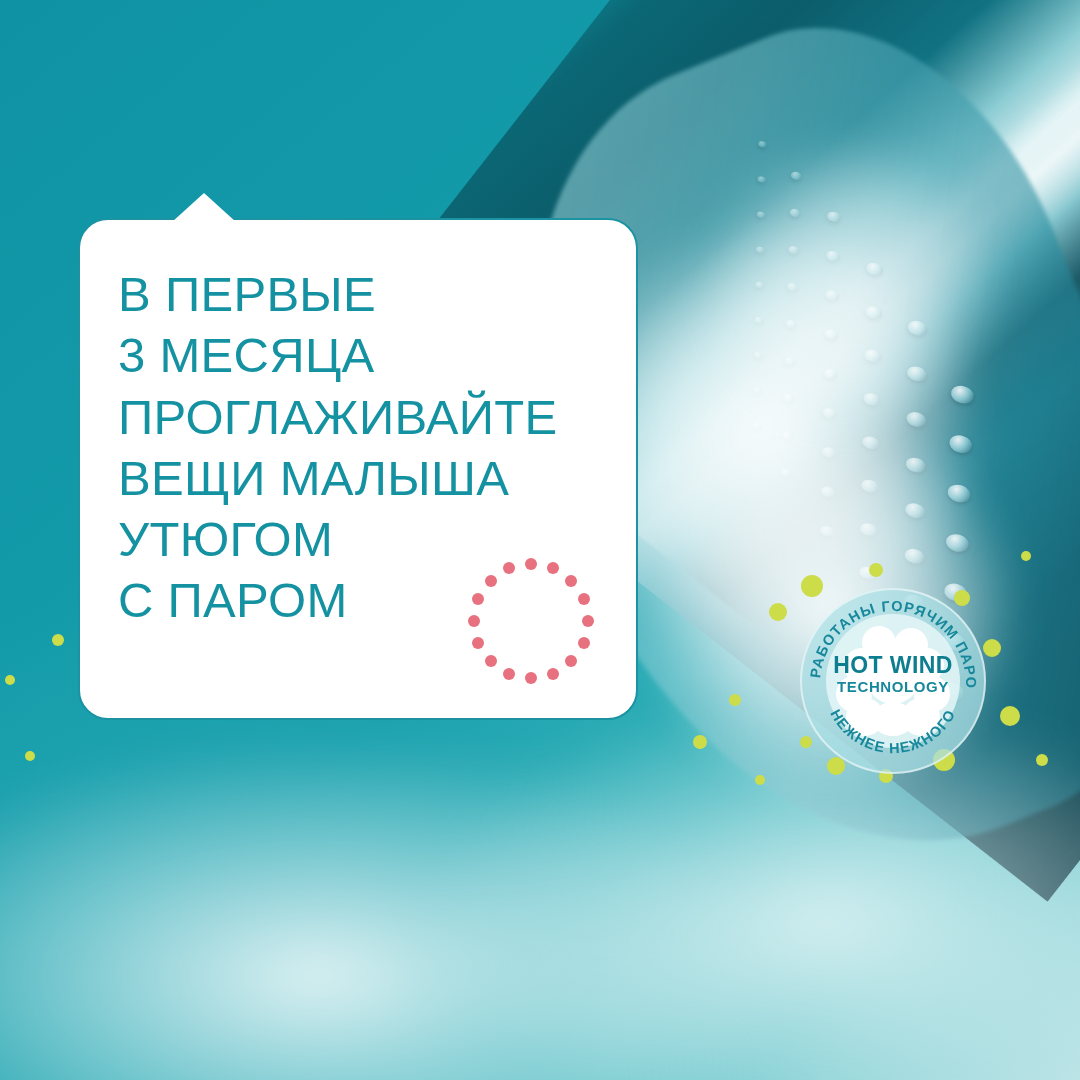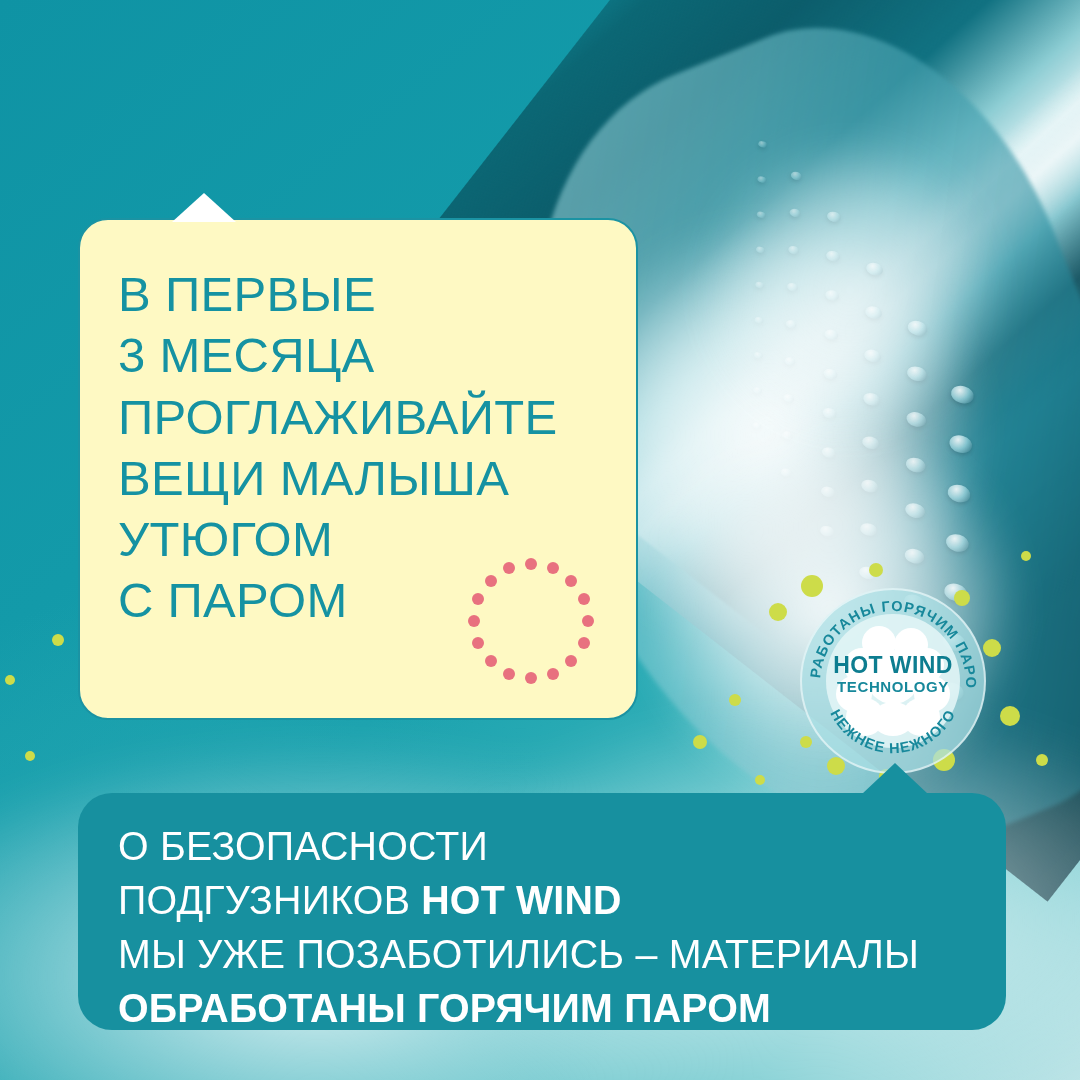--- a/index.html
+++ b/index.html
@@ -129,21 +129,21 @@
     transform: scaleX(0.94);
     white-space: nowrap;
     text-shadow: 0 2px 3px rgba(160,40,55,0.22);
   }
 
   
   .card {
     position: absolute;
     left: 78px; top: 218px;
     width: 560px; height: 502px;
-    background: #fef9c3;
+    background: #ffffff;
     border: 2px solid #1b93a3;
     border-radius: 30px;
     box-sizing: border-box;
   }
   .card-notch {
     position: absolute;
     left: 92px; top: -27px;
     width: 64px; height: 29px;
     background: #ffffff;
     clip-path: polygon(50% 0%, 100% 100%, 0% 100%);
@@ -399,23 +399,14 @@
       <text>
         <textPath href="#arcBot" startOffset="50%" text-anchor="middle" id="arcBotText">НЕЖНЕЕ НЕЖНОГО</textPath>
       </text>
     </svg>
     <div class="badge-core-text">
       <span class="hw">HOT WIND</span>
       <span class="tech">TECHNOLOGY</span>
     </div>
   </div>
 
-  <div class="panel">
-    <div class="panel-notch"></div>
-    <div class="panel-text">
-      <div>О БЕЗОПАСНОСТИ</div>
-      <div><span>ПОДГУЗНИКОВ </span><b>HOT WIND</b></div>
-      <div>МЫ УЖЕ ПОЗАБОТИЛИСЬ – МАТЕРИАЛЫ</div>
-      <div><b>ОБРАБОТАНЫ ГОРЯЧИМ ПАРОМ</b></div>
-    </div>
-  </div>
 
 </div>
 
 </body></html>

